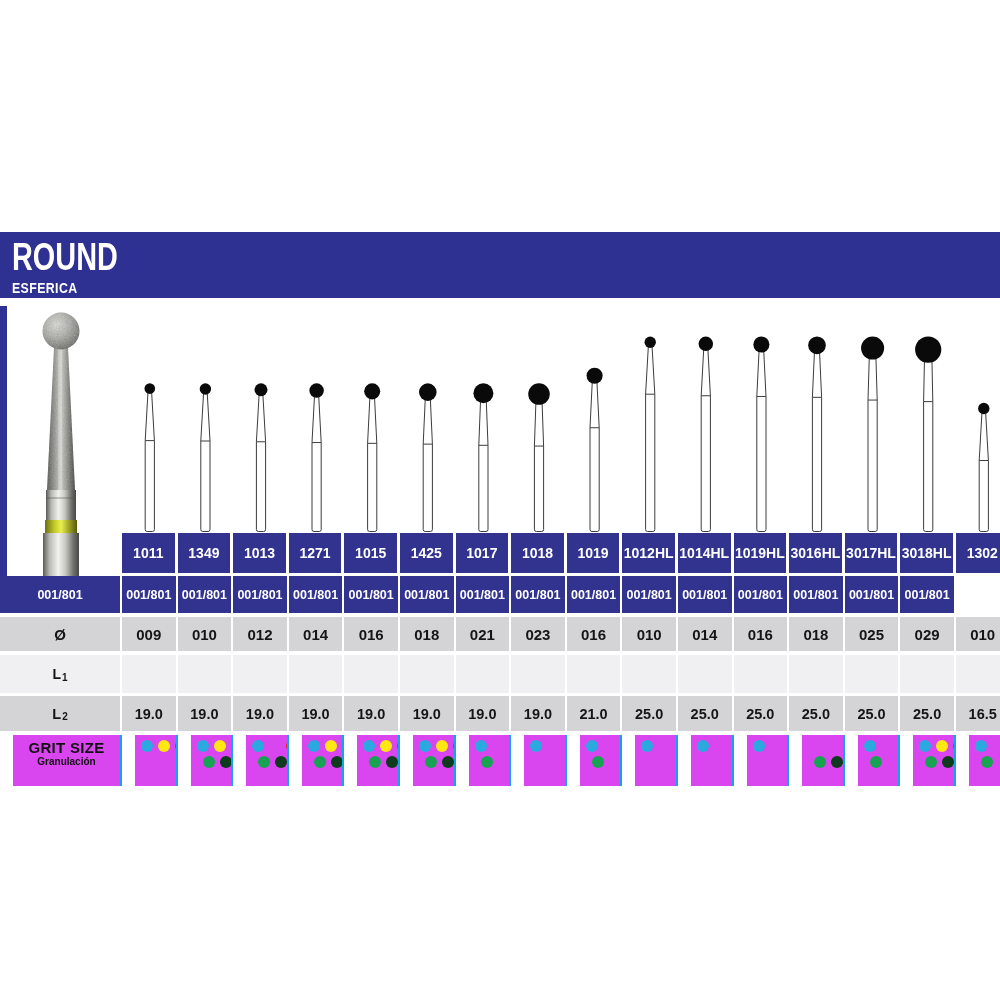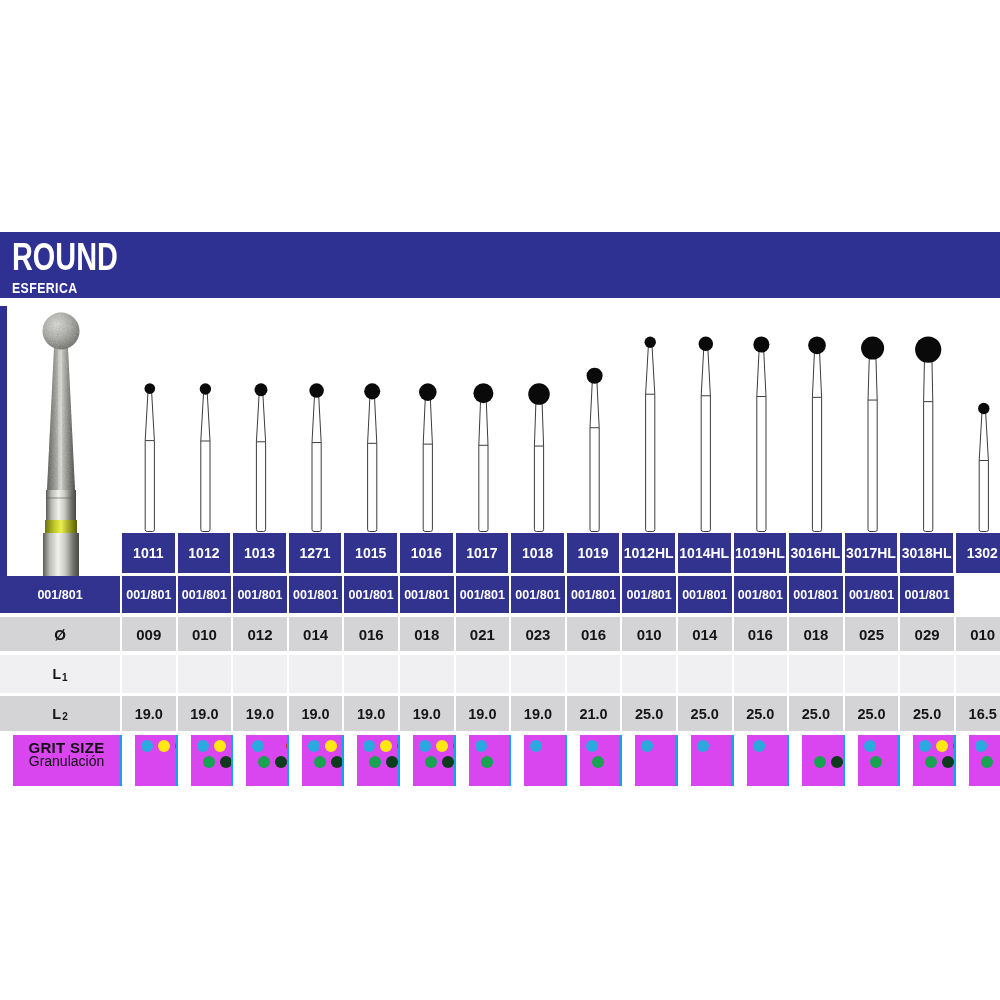--- a/index.html
+++ b/index.html
@@ -29,21 +29,21 @@
   .row-dia .cell{background:#d4d4d7;border-right:2px solid #fff;color:#151515;font-weight:bold;font-size:15px;}
   .row-l1{height:38px;margin-bottom:3px;}
   .row-l1 .cell{background:#f0f0f3;border-right:2px solid #fff;color:#151515;font-weight:bold;font-size:14px;}
   .row-l2{height:35px;margin-bottom:4px;}
   .row-l2 .cell{background:#d4d4d7;border-right:2px solid #fff;color:#151515;font-weight:bold;font-size:14.5px;}
   .row-grit{height:51px;}
   .row-grit .cell{background:#d946ef;border-right:2px solid #0ea5e9;
         flex-direction:column;justify-content:flex-start;align-items:flex-start;padding:3px 0 0 6px;margin-left:13px;}
   .row-grit .cell.label{align-items:center;justify-content:flex-start;padding:5px 0 0 0;color:#111;}
   .grit-title{font-size:15px;font-weight:bold;letter-spacing:.3px;line-height:16px;}
-  .grit-sub{font-size:14px;font-weight:normal;line-height:11px;}
+  .grit-sub{font-size:10px;font-weight:bold;line-height:11px;}
   .sub{font-size:10px;display:inline-block;transform:translateY(3px);margin-left:1px;}
   .dotrow{display:flex;height:15px;align-items:center;}
   .dotrow.second{margin-top:1px;margin-left:6px;}
   .dot{width:12px;height:12px;border-radius:50%;margin-right:5px;flex:0 0 12px;}
   .dot.spacer{background:transparent;}
 </style>
 </head>
 <body>
 
 <div class="page">
@@ -159,25 +159,25 @@
       <circle cx="806.1999999999999" cy="49.61" r="13.11" fill="#0a0a0a"></circle>
       <path d="M860 111.63500000000002 L857.1999999999999 160.5 L857.1999999999999 229.5 Q857.1999999999999 231.5 859.1999999999999 231.5 L864.4 231.5 Q866.4 231.5 866.4 229.5 L866.4 160.5 L863.5999999999999 111.63500000000002 Z" fill="#ffffff" stroke="#3c3c3c" stroke-width="1"></path>
       <line x1="857.1999999999999" x2="866.4" y1="160.5" y2="160.5" stroke="#3c3c3c" stroke-width="1"></line>
       <circle cx="861.8" cy="108.50000000000001" r="5.7" fill="#0a0a0a"></circle>
     </svg>
 
   <div class="table">
     <div class="row row-figs" id="row-fig">
       <div class="cell label"></div>
     <div class="cell">1011</div>
-        <div class="cell">1012</div>
+        <div class="cell">1349</div>
         <div class="cell">1013</div>
         <div class="cell">1271</div>
         <div class="cell">1015</div>
-        <div class="cell">1016</div>
+        <div class="cell">1425</div>
         <div class="cell">1017</div>
         <div class="cell">1018</div>
         <div class="cell">1019</div>
         <div class="cell">1012HL</div>
         <div class="cell">1014HL</div>
         <div class="cell">1019HL</div>
         <div class="cell">3016HL</div>
         <div class="cell">3017HL</div>
         <div class="cell">3018HL</div>
         <div class="cell">1302</div>

